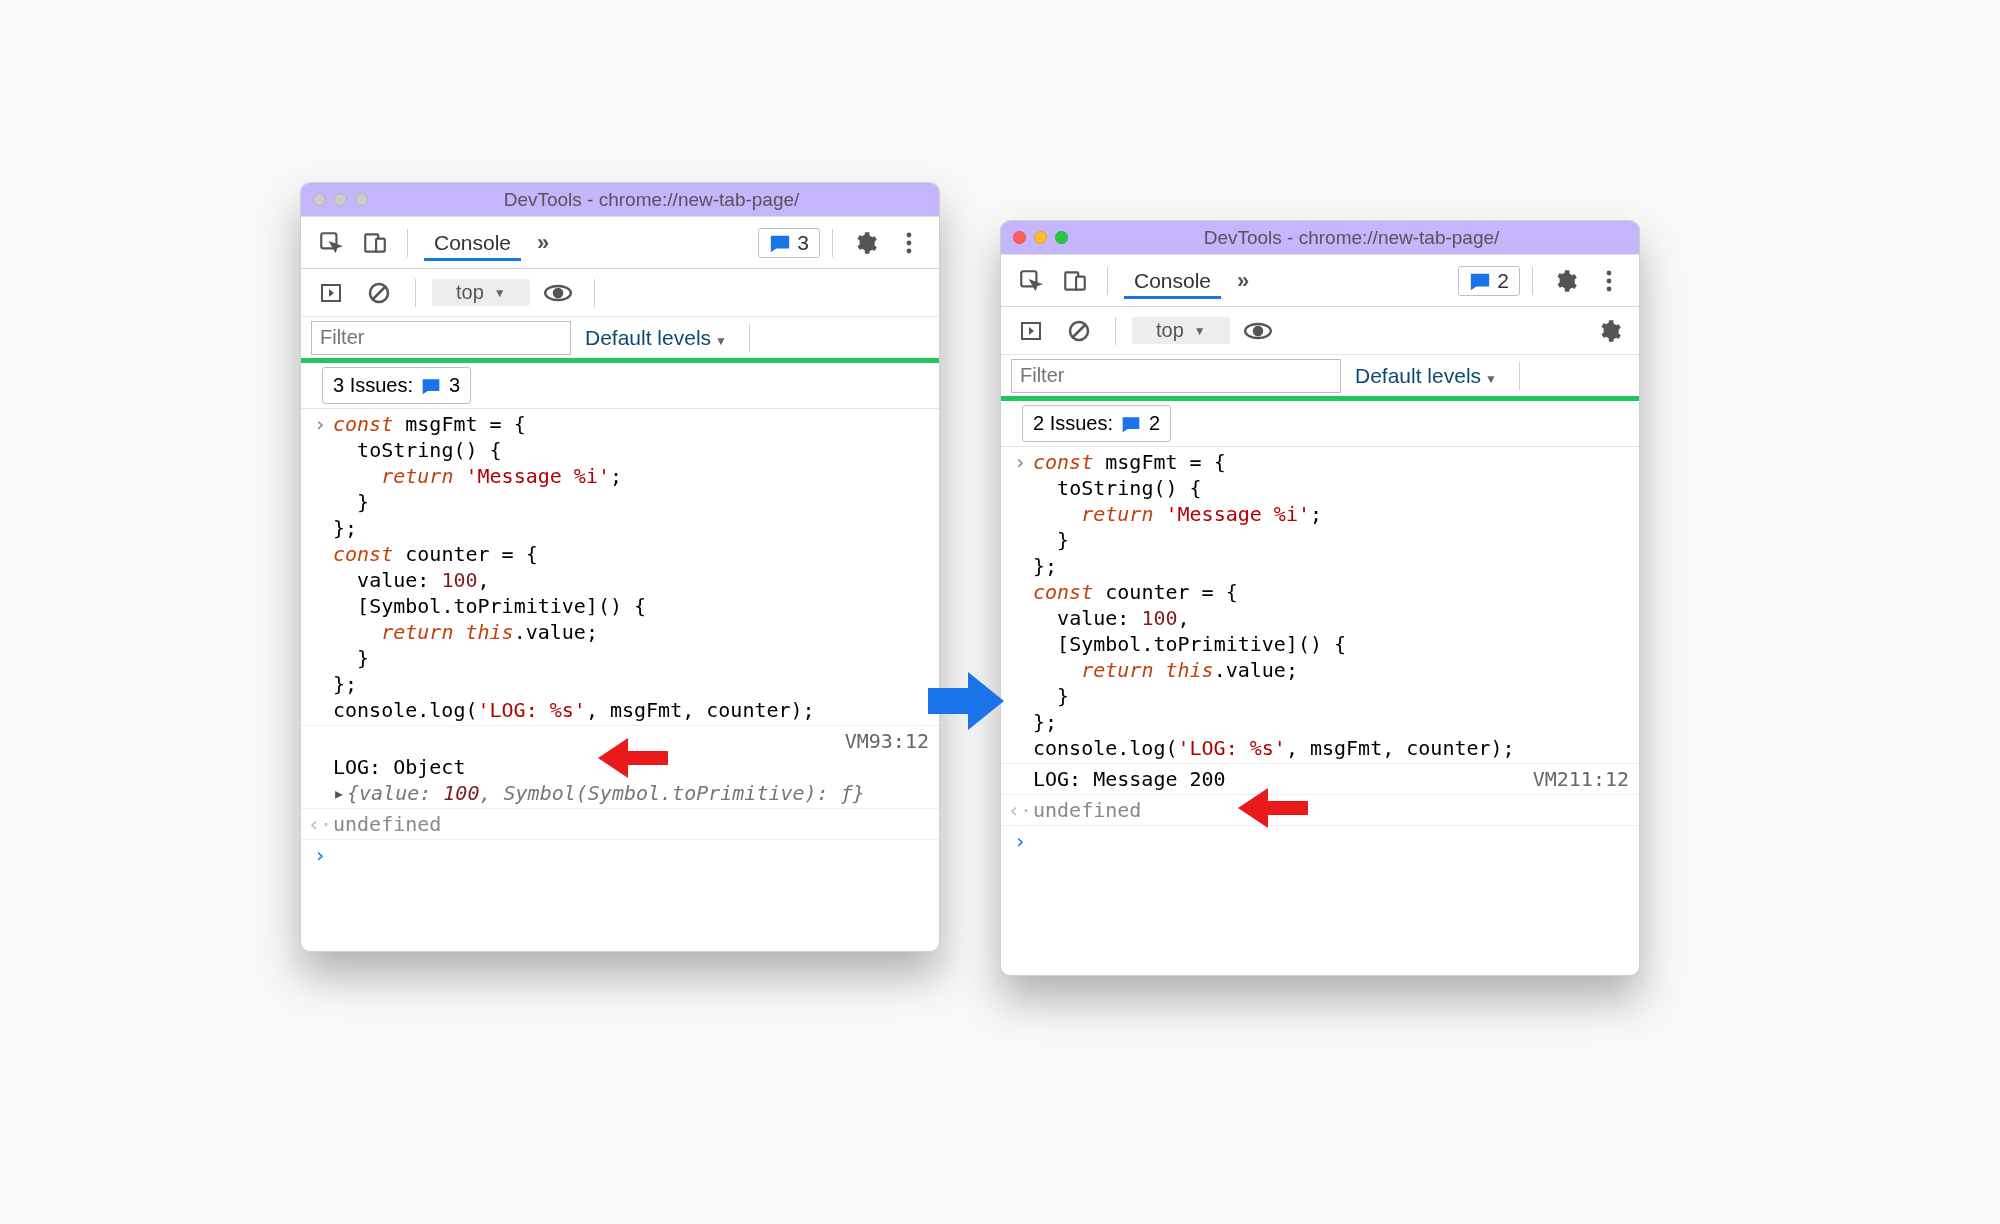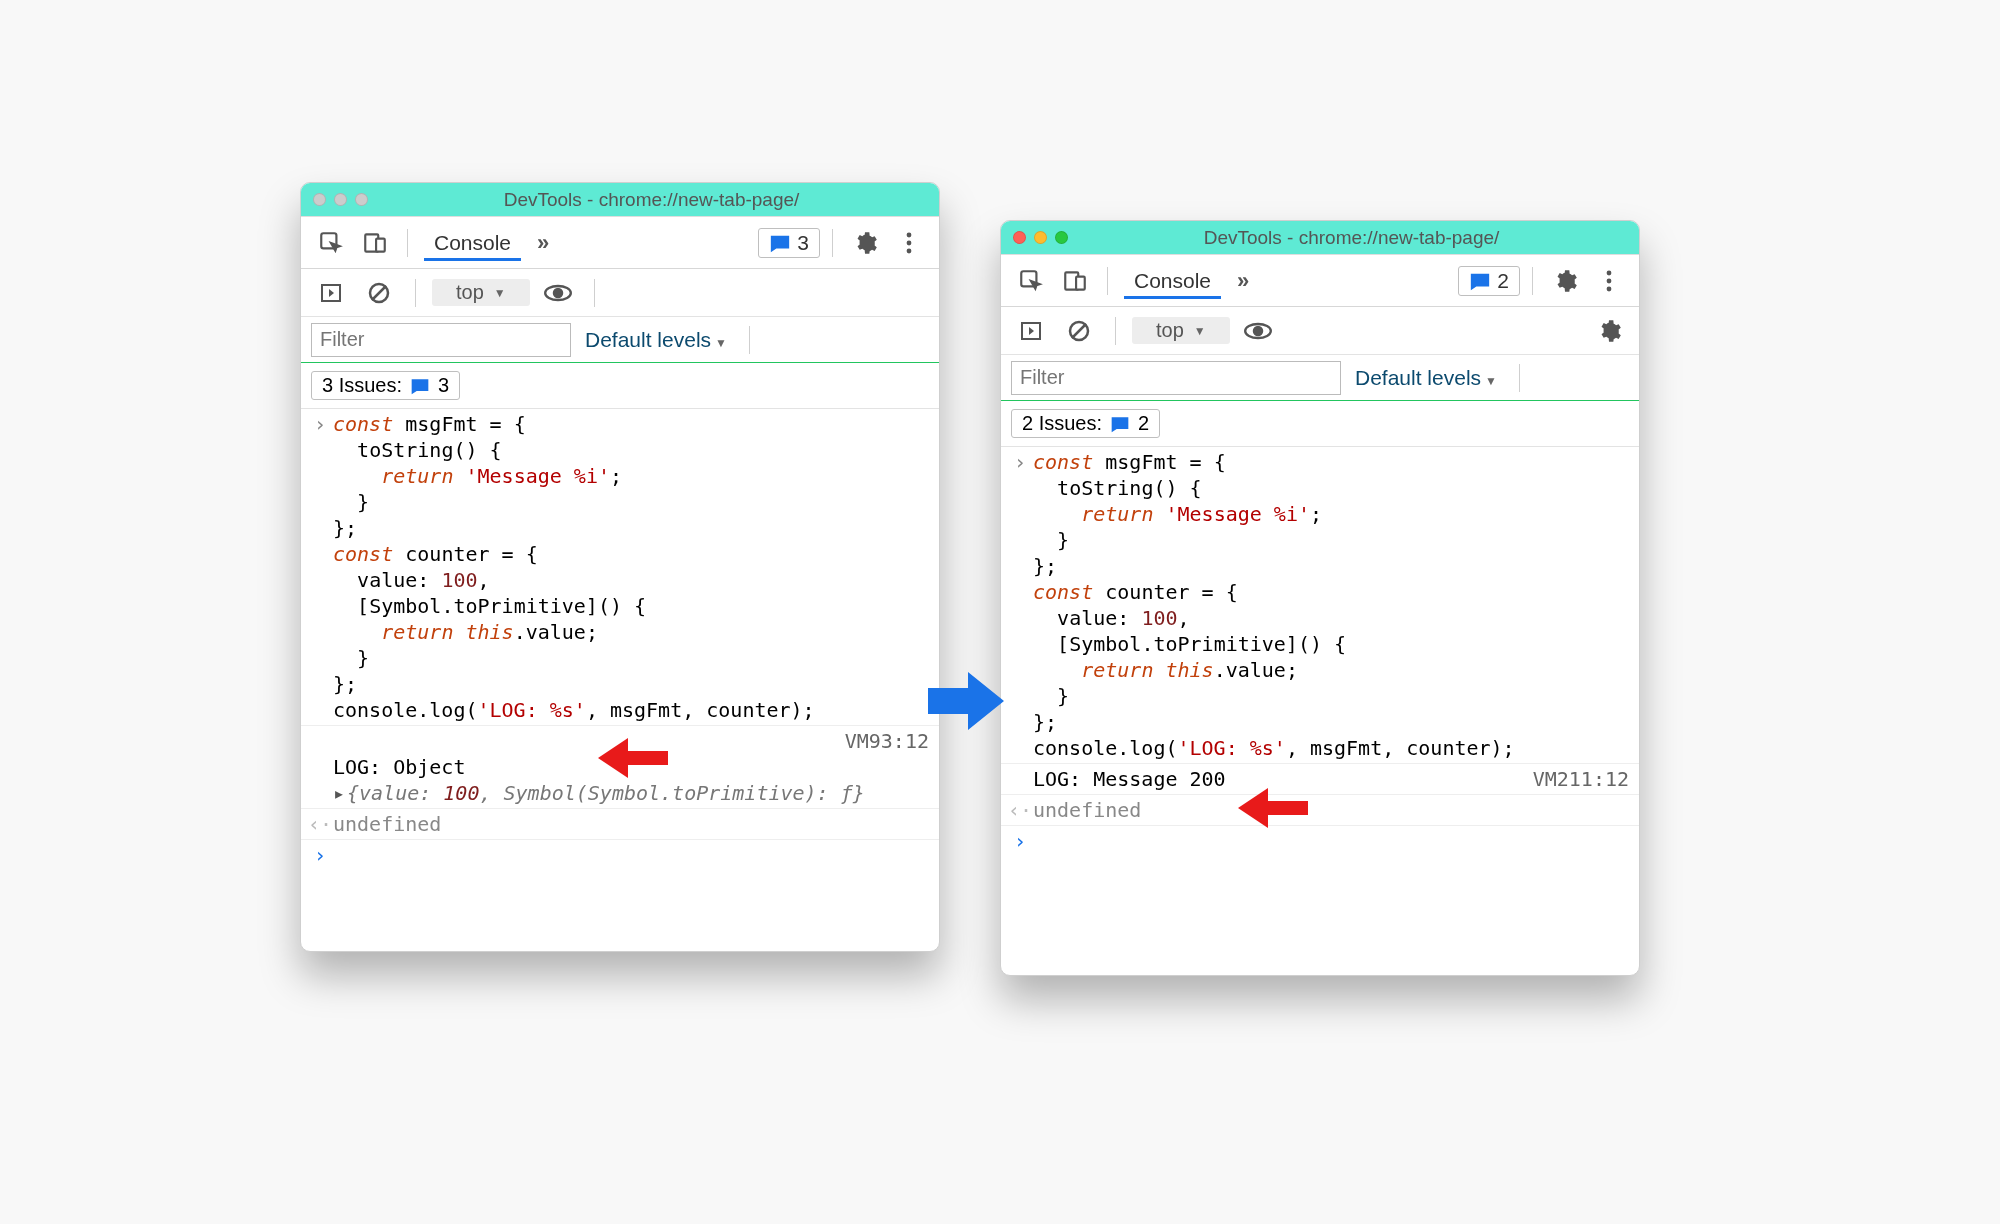--- a/index.html
+++ b/index.html
@@ -32,21 +32,21 @@
   .window.left  { left:   0; top:   0; width: 640px; height: 770px; }
   .window.right { left: 700px; top:  38px; width: 640px; height: 756px; }
 
   .titlebar {
     display: flex;
     align-items: center;
     gap: 8px;
     padding: 6px 12px;
     height: 34px;
     border-bottom: 1px solid #dedede;
-    background:#5eead4;
+    background:#c4b5fd;
   }
   .dots { display:flex; gap:8px; }
   .dot { width:13px; height:13px; border-radius:50%; border:1px solid rgba(0,0,0,.12); }
   .dots.grey .dot { background:#ccc; }
   .dot.red    { background:#ff5f57; }
   .dot.yellow { background:#febc2e; }
   .dot.green  { background:#28c840; }
   .wtitle { flex:1; text-align:center; color:#555; font-size:19px; font-weight:500; }
 
   .toolbar {
@@ -87,34 +87,34 @@
   .toolbar2 {
     display:flex; align-items:center; gap:8px;
     padding:0 10px; height:48px; border-bottom:1px solid #e3e3e3;
     color:#555;
   }
   .pill { display:flex; align-items:center; gap:6px; padding:2px 24px; background:#ededed; border-radius:3px; font-size:20px; }
   .tri::after{content:"▼"; font-size:12px; margin-left:4px; color:#666;}
 
   .filterbar{
     display:flex; align-items:center; gap:14px;
-    padding:6px 10px; height:46px; border-bottom:1px solid #22c55e;
+    padding:6px 10px; height:46px; border-bottom:5px solid #22c55e;
     color:#333;
   }
   .filter-input{
     border:1px solid #bbb; height:34px; padding:0 8px; font-size:20px; color:#666;
     flex:0 0 auto;
   }
   .window.left  .filter-input{ width:260px; }
   .window.right .filter-input{ width:330px; }
   .levels{ font-size:21px; color:#0c4a6e; }
 
   .issuesrow{
-    display:flex; align-items:center;
-    padding:4px 10px; height:46px;
+    display:flex; 
+    padding:4px 21px; height:46px;
     border-bottom:1px solid #e3e3e3;
   }
   .issuebox{
     display:flex; align-items:center; gap:8px;
     border:1px solid #bfbfbf; border-radius:3px;
     padding:2px 10px; font-size:20px;
   }
 
   
   .body { flex:1; overflow:hidden; font-family: Menlo, Consolas, monospace; font-size:20px; line-height:1.3; }

